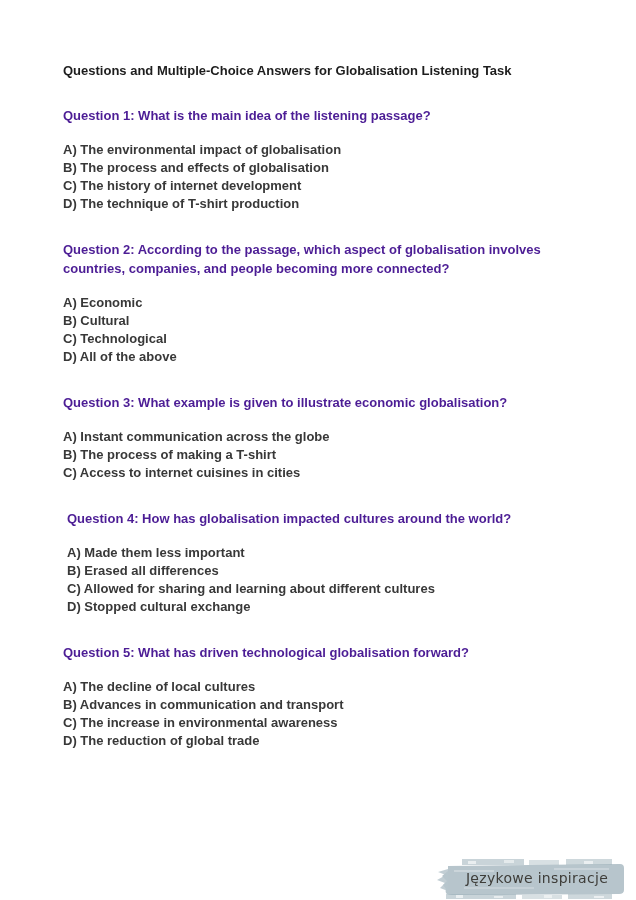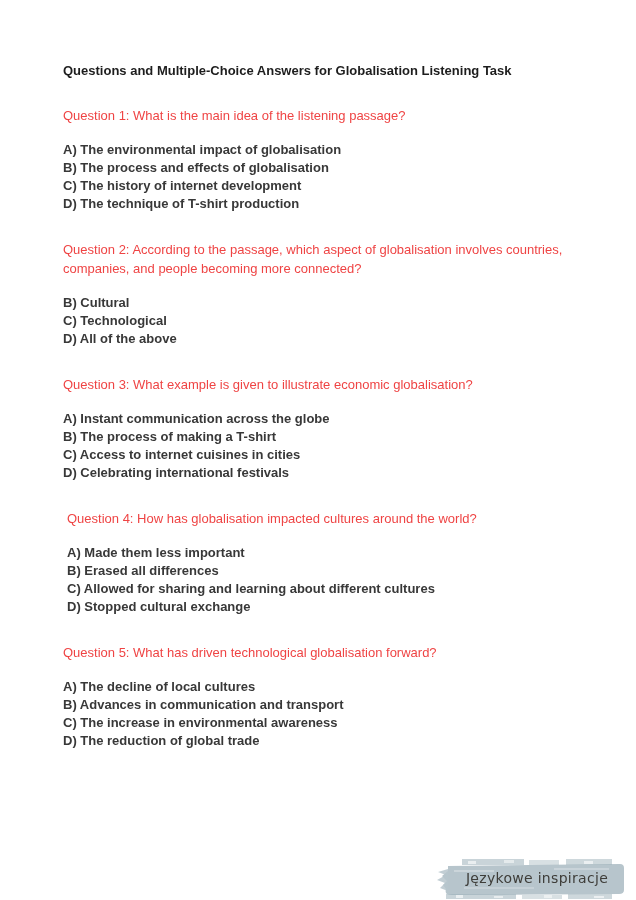--- a/index.html
+++ b/index.html
@@ -26,23 +26,23 @@
     max-width: 528px;
   }
   .question-block {
     margin-top: 24px;
   }
   .question-block.indented {
     padding-left: 4px;
   }
   .question-heading {
     font-size: 13px;
-    font-weight: 400;
+    font-weight: 700;
     line-height: 19px;
-    color: #ef4444;
+    color: #4c1d95;
     max-width: 528px;
     margin-top: 27px;
   }
   .options-list {
     margin-top: 16px;
   }
   .option-item {
     font-size: 13px;
     font-weight: 700;
     line-height: 18px;
@@ -87,33 +87,33 @@
         <div class="option-item">A) The environmental impact of globalisation</div>
         <div class="option-item">B) The process and effects of globalisation</div>
         <div class="option-item">C) The history of internet development</div>
         <div class="option-item">D) The technique of T-shirt production</div>
       </div>
     </div>
 
     <div class="question-block">
       <div class="question-heading">Question 2: According to the passage, which aspect of globalisation involves countries, companies, and people becoming more connected?</div>
       <div class="options-list">
+        <div class="option-item">A) Economic</div>
         <div class="option-item">B) Cultural</div>
         <div class="option-item">C) Technological</div>
         <div class="option-item">D) All of the above</div>
       </div>
     </div>
 
     <div class="question-block">
       <div class="question-heading">Question 3: What example is given to illustrate economic globalisation?</div>
       <div class="options-list">
         <div class="option-item">A) Instant communication across the globe</div>
         <div class="option-item">B) The process of making a T-shirt</div>
         <div class="option-item">C) Access to internet cuisines in cities</div>
-        <div class="option-item">D) Celebrating international festivals</div>
       </div>
     </div>
 
     <div class="question-block indented">
       <div class="question-heading">Question 4: How has globalisation impacted cultures around the world?</div>
       <div class="options-list">
         <div class="option-item">A) Made them less important</div>
         <div class="option-item">B) Erased all differences</div>
         <div class="option-item">C) Allowed for sharing and learning about different cultures</div>
         <div class="option-item">D) Stopped cultural exchange</div>

